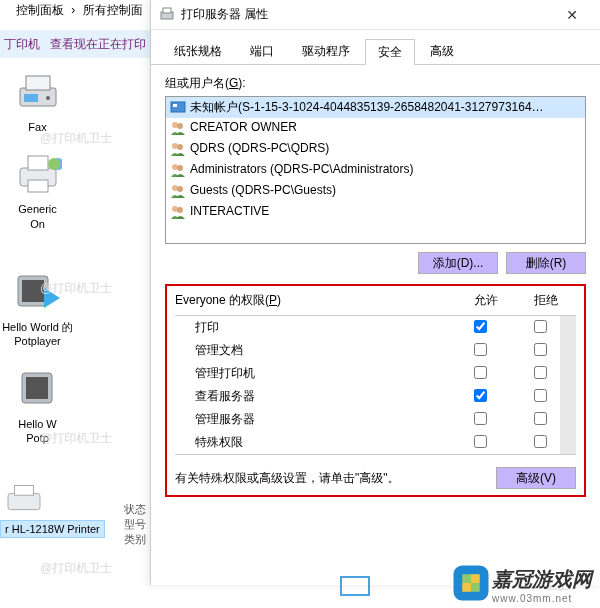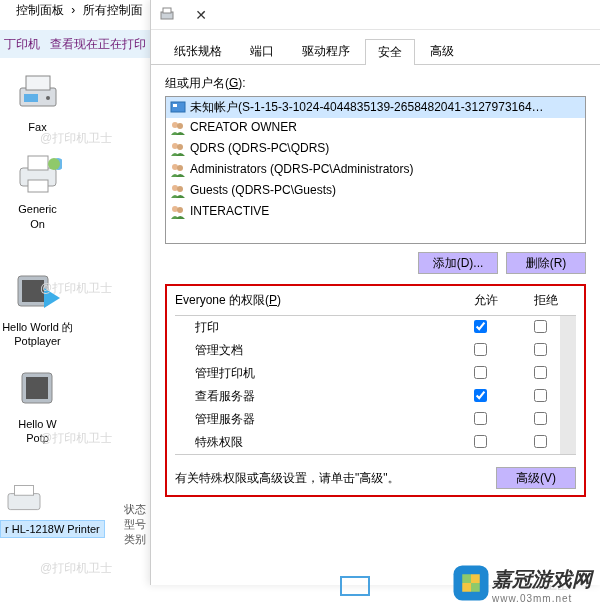--- a/index.html
+++ b/index.html
@@ -161,20 +161,21 @@
     <div class="watermark" style="left: 545px; top: 430px;">@打印机卫士</div>
     <div class="watermark" style="left: 545px; top: 560px;">@打印机卫士</div>
   </div>
 
 <div class="dialog">
   <div class="dlg-title">
     <svg class="ico" viewBox="0 0 16 16">
         <rect x="2" y="5" width="12" height="7" fill="#ccd2d8" stroke="#888"></rect>
         <rect x="4" y="1" width="8" height="5" fill="#fff" stroke="#888"></rect>
       </svg>
+    <div class="txt">打印服务器 属性</div>
     <div class="dlg-close">✕</div>
   </div>
 
   <div class="tabs">
     <div class="tab">纸张规格</div>
     <div class="tab">端口</div>
     <div class="tab">驱动程序</div>
     <div class="tab active">安全</div>
     <div class="tab">高级</div>
   </div>

